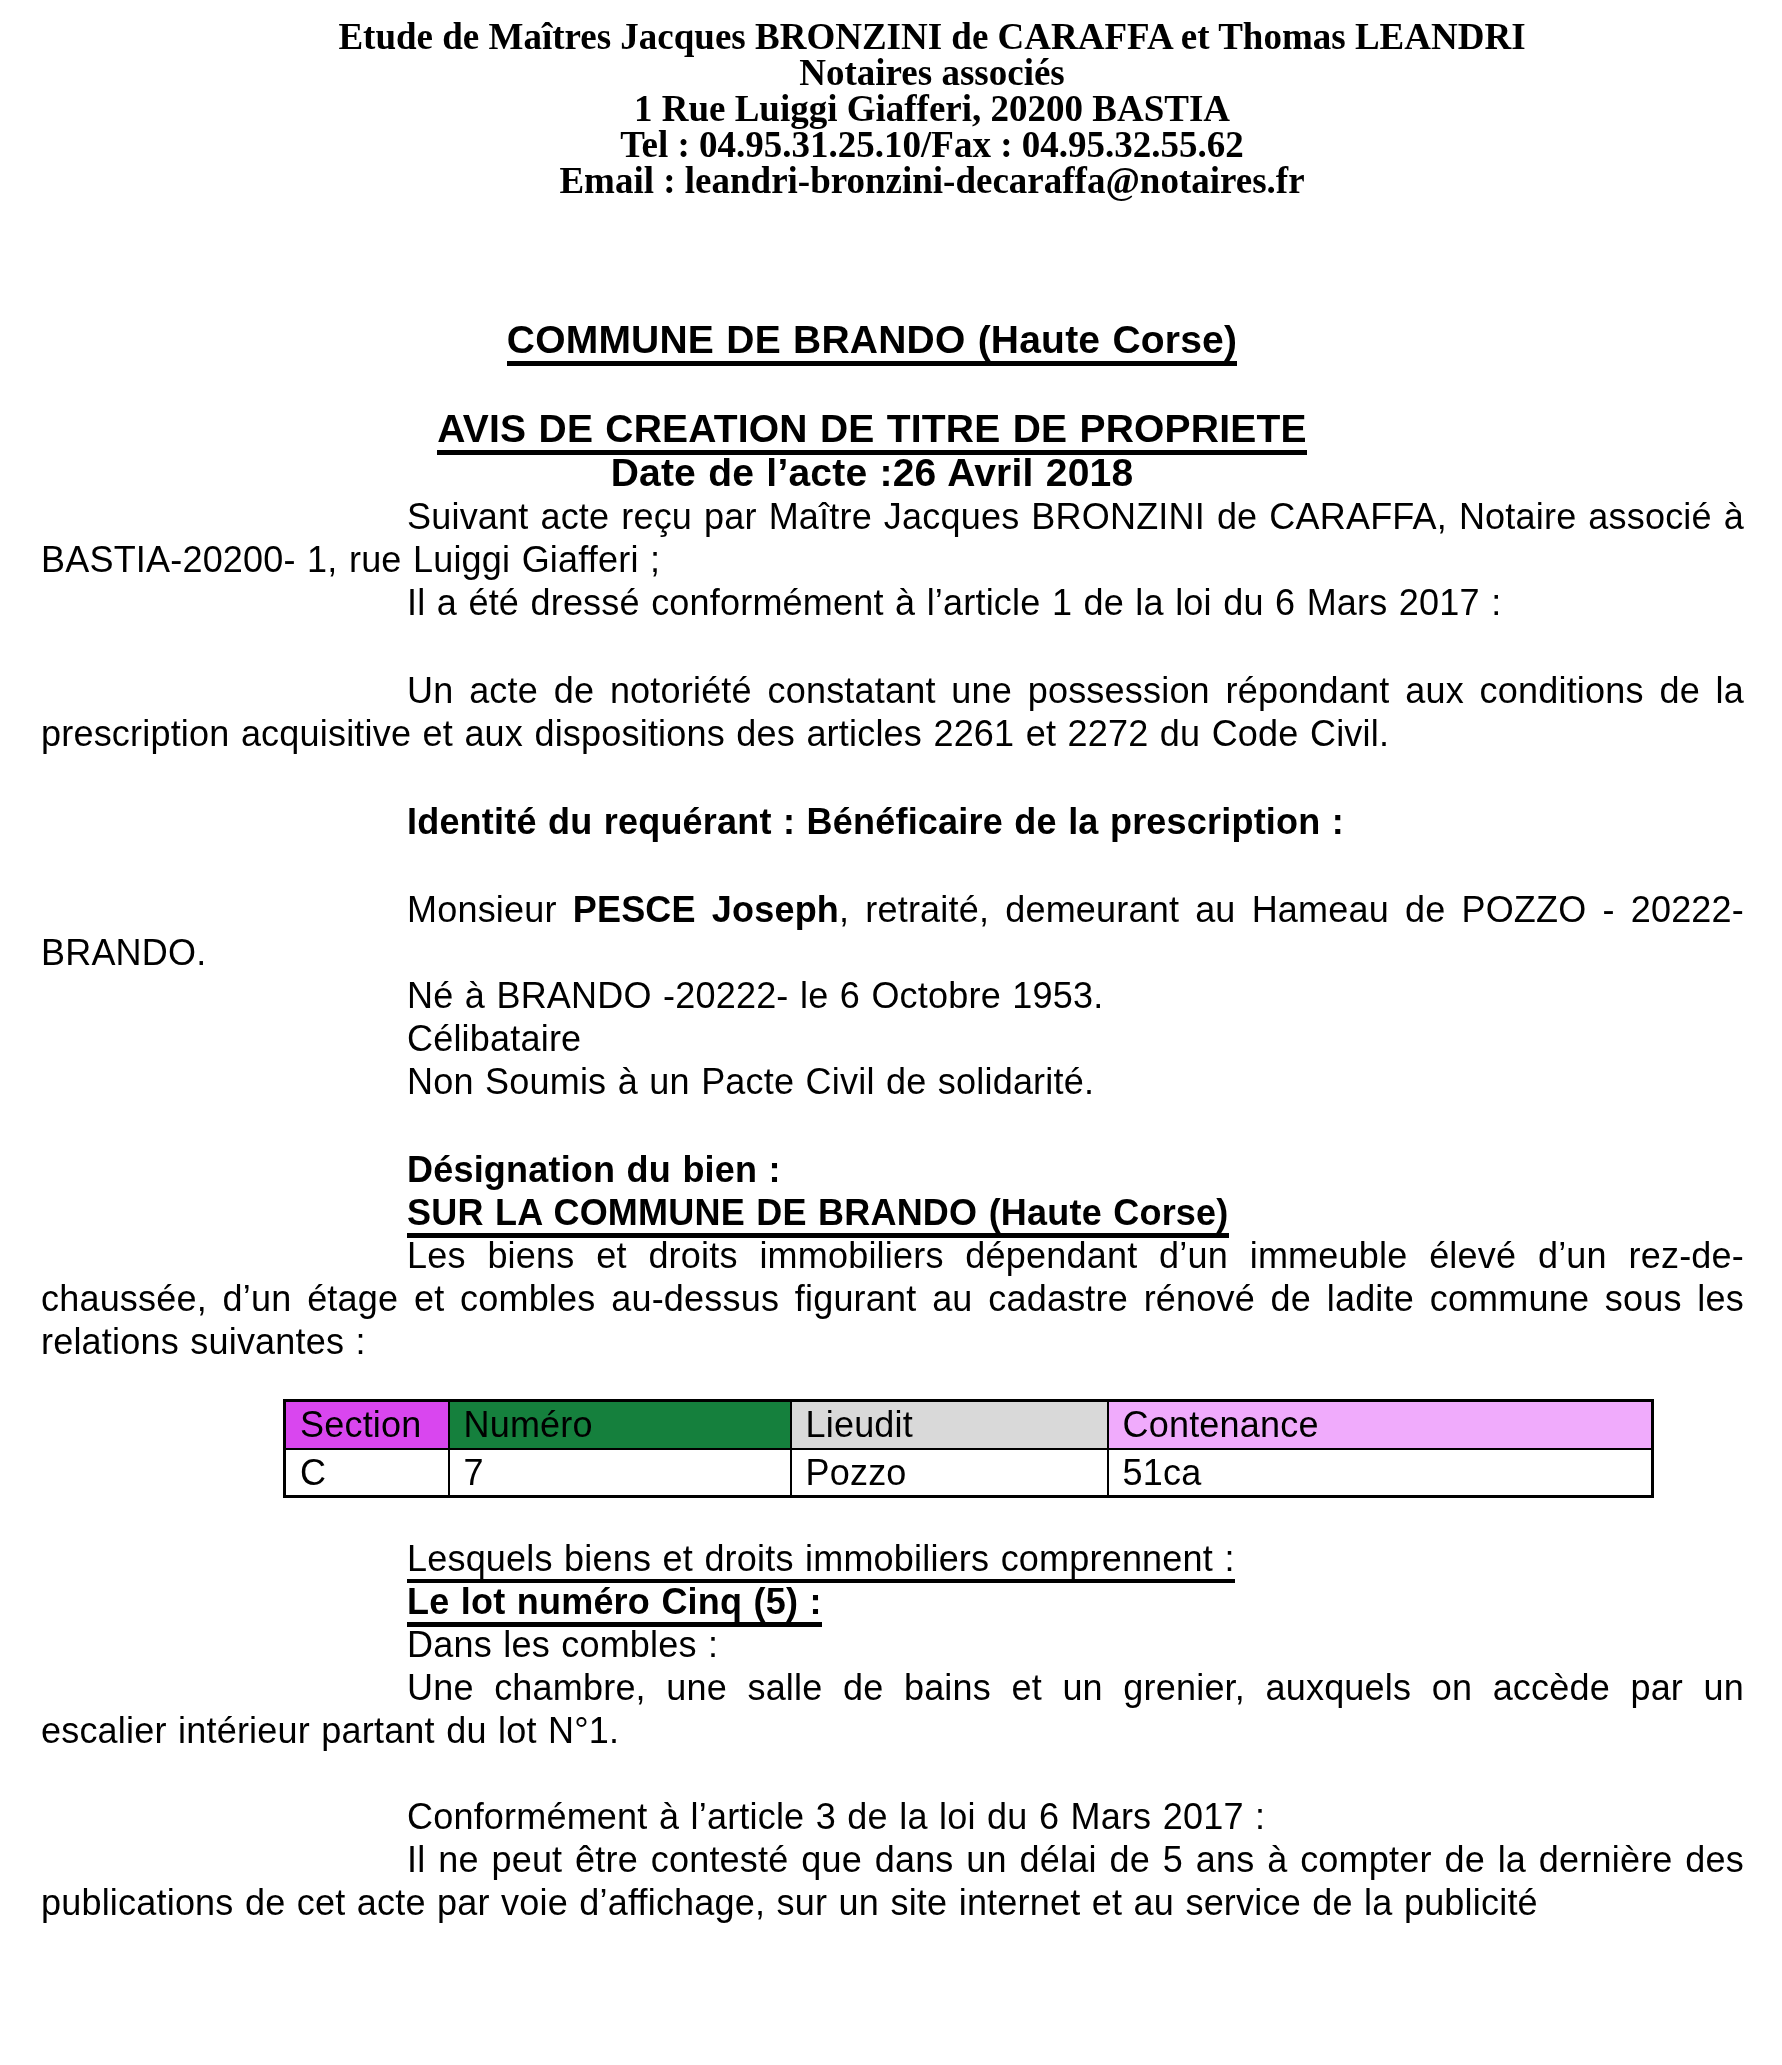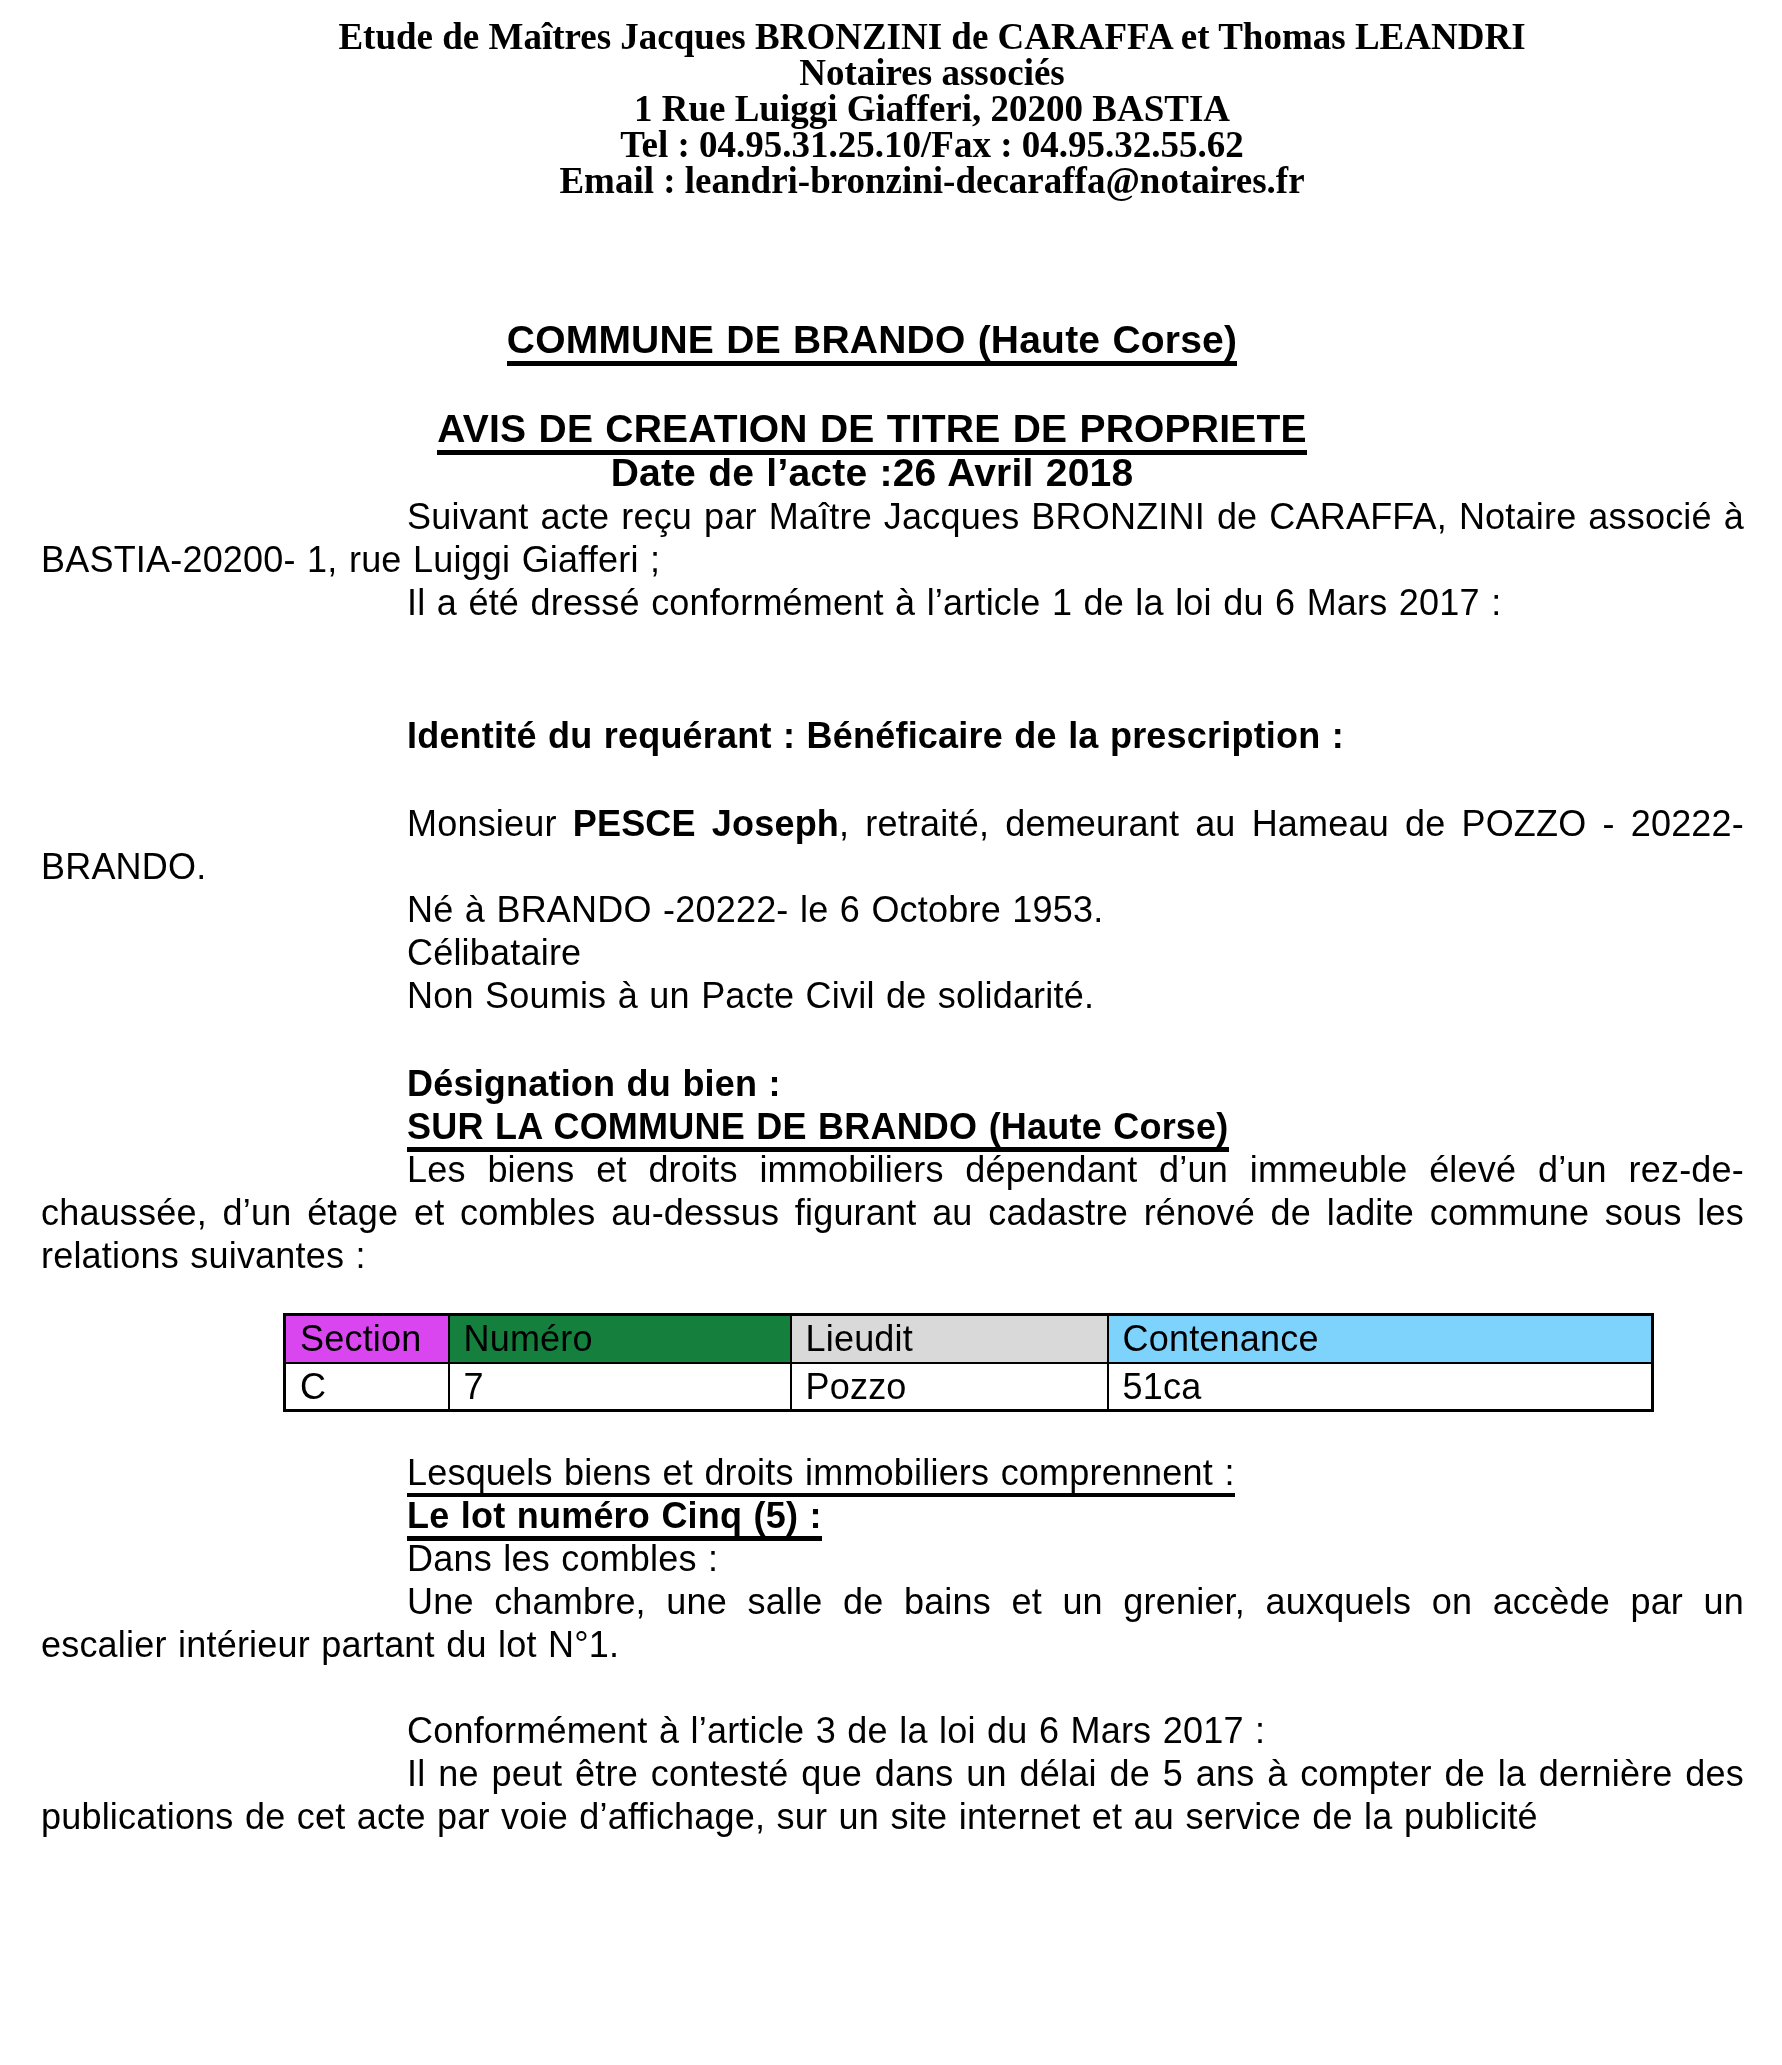--- a/index.html
+++ b/index.html
@@ -69,20 +69,21 @@
     <div class="sp-b"></div>
     <div><span class="u7">AVIS DE CREATION DE TITRE DE PROPRIETE</span></div>
     <div>Date de l’acte :26 Avril 2018</div>
   </div>
 
   <p class="para h104">Suivant acte reçu  par Maître Jacques BRONZINI de CARAFFA, Notaire associé à BASTIA-20200- 1, rue Luiggi Giafferi ;</p>
   <p class="para h52 nojust">Il  a été dressé conformément à l’article 1 de la loi du 6 Mars 2017 :</p>
 
   <div class="sp"></div>
 
+  <p class="para h104">Un acte de notoriété constatant une possession répondant aux conditions de la prescription acquisitive et aux dispositions des articles 2261 et 2272 du Code Civil.</p>
 
   <div class="sp"></div>
 
   <p class="para h52 bold nojust">Identité du requérant : Bénéficaire de la prescription :</p>
 
   <div class="sp"></div>
 
   <p class="para h104"><span>Monsieur  </span><span class="bold">PESCE Joseph</span><span>, retraité, demeurant  au Hameau de POZZO - 20222- BRANDO.</span></p>
   <p class="para h52 nojust">Né à BRANDO -20222- le 6 Octobre 1953.</p>
   <p class="para h52 nojust">Célibataire</p>
@@ -101,21 +102,21 @@
       <col style="width:164px">
         <col style="width:342px">
         <col style="width:317px">
         <col style="width:545px">
     </colgroup>
     <thead>
         <tr>
           <th style="background: #d946ef;">Section</th>
           <th style="background: #15803d;">Numéro</th>
           <th style="background: rgb(217, 217, 217); margin-left: 24px;">Lieudit</th>
-          <th style="background: #7dd3fc;">Contenance</th>
+          <th style="background: #f0abfc;">Contenance</th>
         </tr>
       </thead>
     <tbody>
         <tr>
           <td>C</td>
           <td>7</td>
           <td>Pozzo</td>
           <td>51ca</td>
         </tr>
       </tbody>

